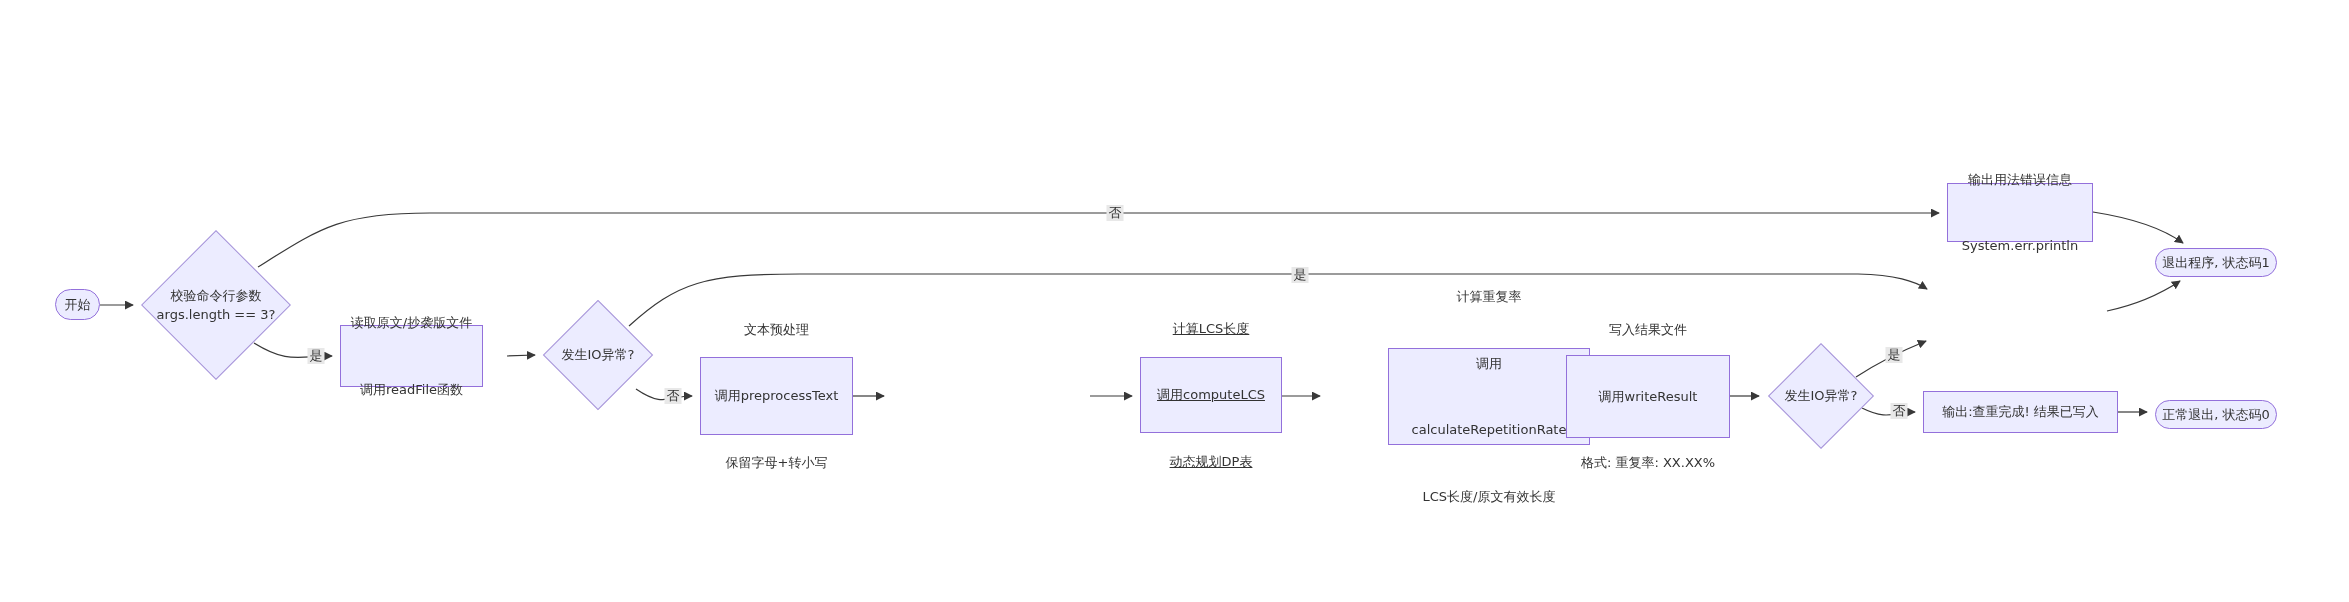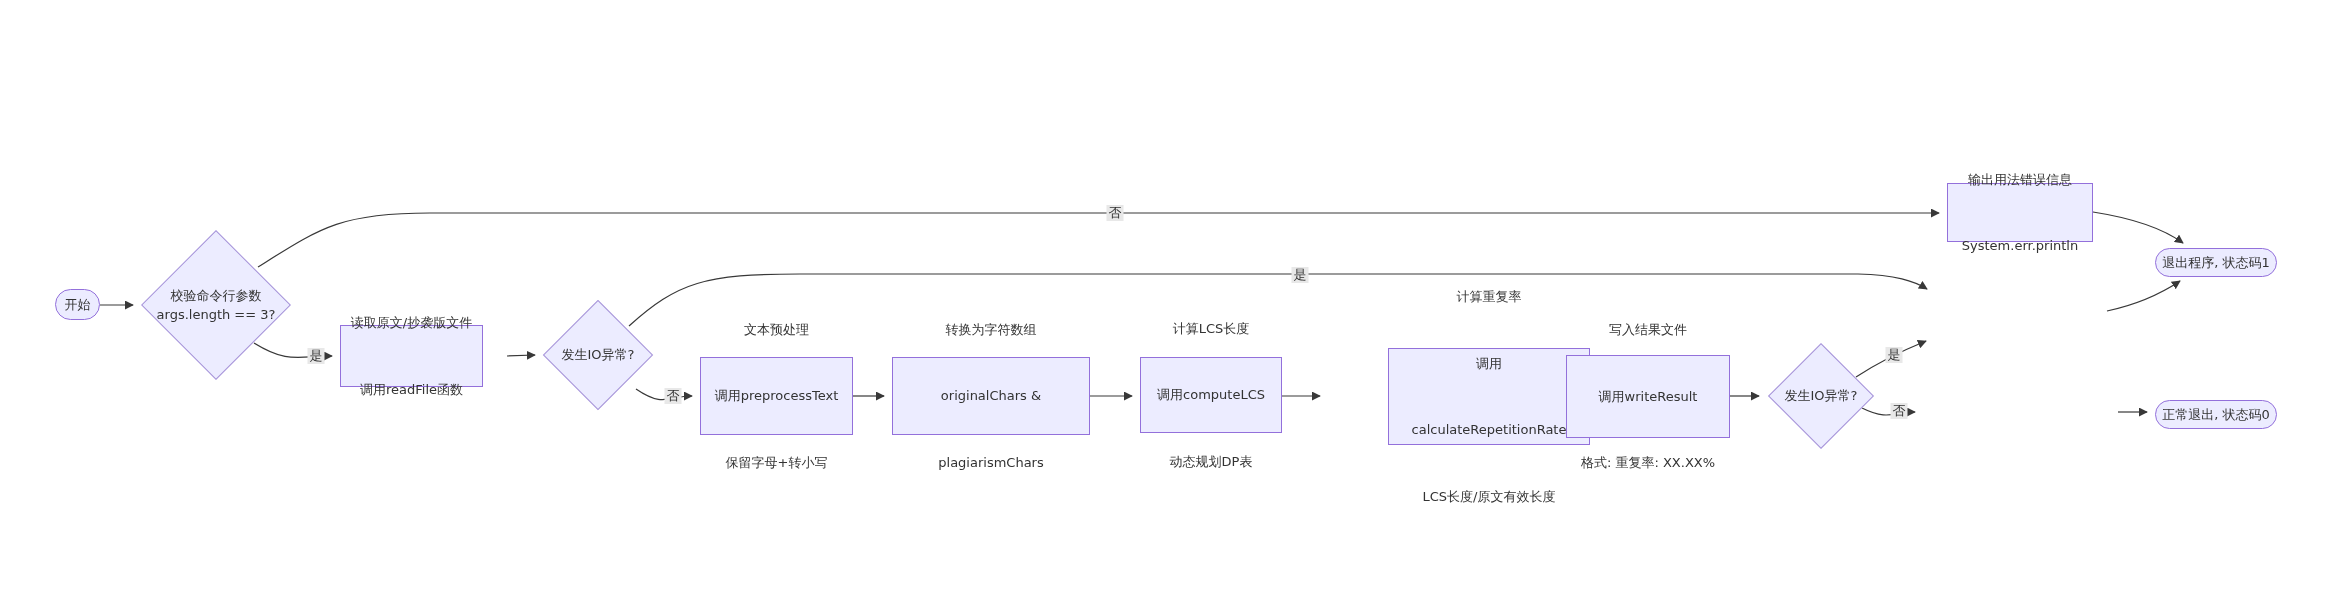--- a/index.html
+++ b/index.html
@@ -134,27 +134,22 @@
       <span class="line">发生IO异常?</span>
     </div>
   </div>
 
   <div class="node rect" style="left:700px;top:357px;width:153px;height:78px;">
     <span class="line">文本预处理</span>
     <span class="line">调用preprocessText</span>
     <span class="line">保留字母+转小写</span>
   </div>
 
-  <div class="node rect" style="left:892px;top:357px;width:198px;height:78px;">
-    <span class="line">转换为字符数组</span>
-    <span class="line">originalChars &amp;</span>
-    <span class="line">plagiarismChars</span>
-  </div>
 
-  <div class="node rect" style="left:1140px;top:357px;width:142px;height:76px;">
+  <div class="node rect" style="left:1140px;top:357px;width:142px;height:76px;text-decoration:underline;">
     <span class="line">计算LCS长度</span>
     <span class="line">调用computeLCS</span>
     <span class="line">动态规划DP表</span>
   </div>
 
   <div class="node rect" style="left:1388px;top:348px;width:202px;height:97px;">
     <span class="line">计算重复率</span>
     <span class="line">调用</span>
     <span class="line">calculateRepetitionRate</span>
     <span class="line">LCS长度/原文有效长度</span>
@@ -166,20 +161,23 @@
     <span class="line">格式: 重复率: XX.XX%</span>
   </div>
 
   <div class="node diamond" style="left:1768px;top:343px;width:106px;height:106px;">
     <div class="diamond-bg" style="width:75px;height:75px;"></div>
     <div class="diamond-text">
       <span class="line">发生IO异常?</span>
     </div>
   </div>
 
+  <div class="node rect" style="left:1923px;top:391px;width:195px;height:42px;">
+    <span class="line">输出:查重完成! 结果已写入</span>
+  </div>
 
   <div class="node stadium" style="left:2155px;top:400px;width:122px;height:29px;">
     <span class="line">正常退出, 状态码0</span>
   </div>
 
   <div class="node rect" style="left:1947px;top:183px;width:146px;height:59px;">
     <span class="line">输出用法错误信息</span>
     <span class="line">System.err.println</span>
   </div>
 

